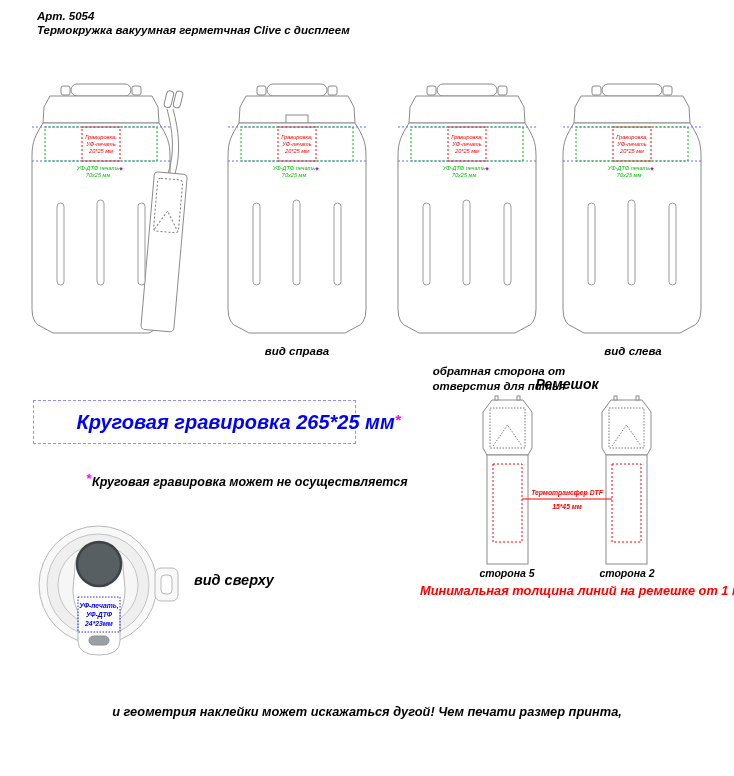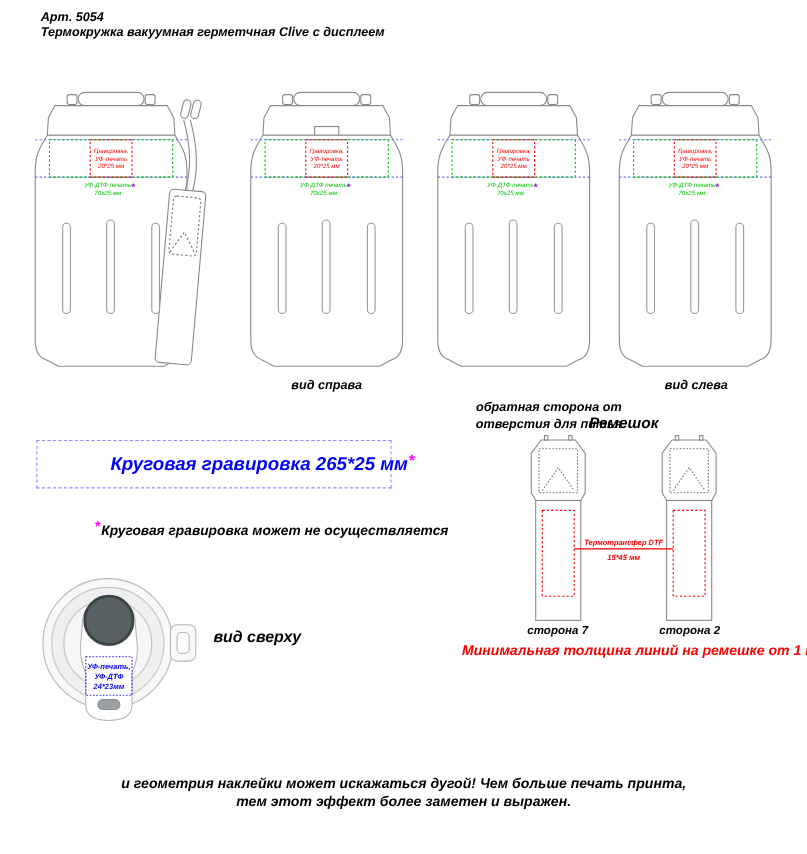--- a/index.html
+++ b/index.html
@@ -22,21 +22,21 @@
   .cap2 { left:224px; top:344px; width:146px; }
   .cap3 { left:409px; top:344px; width:180px; text-align:center;margin-top:20px; }
   .cap4 { left:560px; top:344px; width:146px; }
 
   .strap-title { left:482px; top:376px; width:170px; text-align:center;
                  font-size:14px; font-weight:bold; }
 
   .blue-box { left:33px; top:400px; width:323px; height:44px;
               border:1px dashed #9090ff; display:flex; align-items:center;
               justify-content:center; padding-left:88px; }
-  .blue-box-label { font-size:17px; font-weight:bold; color:#0000ff; white-space:nowrap; }
+  .blue-box-label { font-size:20px; font-weight:bold; color:#0000ff; white-space:nowrap; }
 
   .ast { font-weight:bold; position:relative; top:-3px; display:inline-block; }
   .ast-magenta { color:#ff00ff; }
   .ast-purple  { color:#9900cc; }
 
   .circ-note { left:86px; top:474px; font-size:12.5px; font-weight:bold; white-space:nowrap; }
   .circ-note .ast { font-size:13px; margin-right:1px; }
 
   .side-label { top:567px; width:100px; text-align:center;
                 font-size:10.5px; font-weight:bold; }
@@ -227,21 +227,21 @@
     </defs>
     <use href="#strapShape"></use>
     <use href="#strapShape" transform="translate(119,0)"></use>
     <line x1="67" y1="107" x2="157" y2="107" stroke="#ff0000"></line>
     <g font-size="6.8" text-anchor="middle" fill="#ff0000" font-weight="bold">
       <text x="112" y="103">Термотрансфер DTF</text>
       <text x="112" y="117">15*45 мм</text>
     </g>
   </svg>
 
-  <div class="abs side-label side1">сторона 7</div>
+  <div class="abs side-label side1">сторона 5</div>
   <div class="abs side-label side2">сторона 2</div>
   <div class="abs strap-note">Минимальная толщина линий на ремешке от 1 мм</div>
 
   <svg class="abs" style="left:38px; top:513px;" width="145" height="152" viewBox="0 0 145 152">
     <circle cx="60" cy="72" r="59" fill="#f8f8f8" stroke="#b8b8b8"></circle>
     <rect x="117" y="55" width="23" height="33" rx="6" fill="#f8f8f8" stroke="#b8b8b8"></rect>
     <rect x="123" y="62" width="11" height="19" rx="4" fill="#ffffff" stroke="#b8b8b8"></rect>
     <circle cx="60" cy="72" r="51" fill="#efefef" stroke="#c4c4c4"></circle>
     <circle cx="60" cy="72" r="40" fill="#f6f6f6" stroke="#c4c4c4"></circle>
     <path d="M37,54 C36,24 86,24 85,54 L87,76 C87,88 84,94 82,99 L82,128 Q82,142 61,142 Q40,142 40,128 L40,99 C38,94 35,88 35,76 Z" fill="#ffffff" stroke="#b8b8b8"></path>
@@ -251,17 +251,16 @@
       <text x="61" y="95">УФ-печать,</text>
       <text x="61" y="104">УФ-ДТФ</text>
       <text x="61" y="113">24*23мм</text>
     </g>
     <rect x="51" y="123" width="20" height="9" rx="4.5" fill="#9aa0a3" stroke="#8a9093"></rect>
   </svg>
 
   <div class="abs topview-label">вид сверху</div>
 
   <div class="abs footnote">
-    <div>и геометрия наклейки может искажаться дугой! Чем больше печать принта,</div>
-    <div>тем этот эффект более заметен и выражен.</div>
+    <div>и геометрия наклейки может искажаться дугой! Чем печати размер принта,</div>
   </div>
 
 </div>
 
 </body></html>

